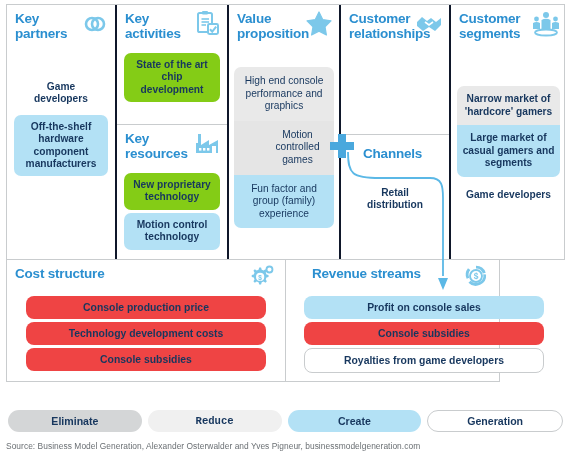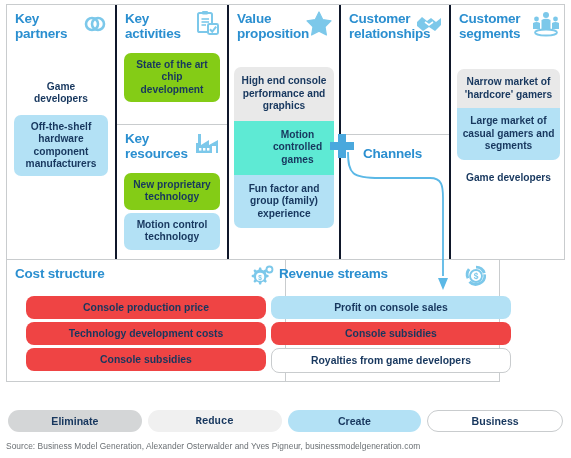--- a/index.html
+++ b/index.html
@@ -114,45 +114,45 @@
   .chip.gray      { background: #84cc16; }
   .chip.blue      { background: #b3e1f5; }
   .chip.plain     { background: transparent; }
   .chip-pad-top-lg { margin-top: 30px; }
   .chip-pad-top-md { margin-top: 16px; }
   .chip-pad-top-sm { margin-top: 8px; }
 
   
   .vp-stack { padding: 0 5px; margin-top: 22px; }
   .vp-block {
-    font-size: 10.2px; font-weight: bold; color: #17375e;
+    font-size: 10.2px; font-weight: normal; color: #17375e;
     line-height: 12.6px; text-align: center; padding: 8px 5px;
   }
   .vp-block.gray { background: #e9e9e9; border-radius: 7px 7px 0 0; }
-  .vp-block.blue { background: #5eead4; padding-left: 32px; }
+  .vp-block.blue { background: #e5e5e5; padding-left: 32px; }
   .vp-block.blue-last { background: #b3e1f5; border-radius: 0 0 7px 7px; }
 
   
-  .cs-stack { padding: 0 6px; margin-top: 24px; }
+  .cs-stack { padding: 0 6px; margin-top: 41px; }
   .cs-block {
     font-size: 10.2px; font-weight: bold; color: #17375e;
     line-height: 12.6px; text-align: center; padding: 7px 5px;
   }
   .cs-block.gray { background: #e9e9e9; border-radius: 7px 7px 0 0; }
   .cs-block.blue { background: #b3e1f5; border-radius: 0 0 7px 7px; }
   .cs-block.plain { background: transparent; padding-top: 12px; }
 
   
   .bottom-half {
     position: absolute;
     top: 0; bottom: 0;
     padding: 0;
   }
   .bh-left  { left: 0; width: 279px; border-right: 1px solid #c9ccce; }
-  .bh-right { left: 264px; right: 0; }
+  .bh-right { left: 297px; right: 0; }
   .bottom-hdr {
     position: relative;
     padding: 6px 8px 0 8px;
     height: 30px;
   }
   .bottom-hdr .hdr-title { max-width: none; font-size: 13.5px; }
   .bottom-hdr .hdr-icon { top: 2px; right: 8px; width: 30px; height: 28px; }
 
   .bottom-chips {
     margin: 6px auto 0 auto;
@@ -316,20 +316,23 @@
           <div class="inline-icon">
             <svg viewBox="0 0 30 20">
               <rect x="1" y="4" width="16" height="9" rx="1" fill="#7cc8ea"></rect>
               <path d="M17 7 L23 7 L26 10.5 L26 13 L17 13 Z" fill="#7cc8ea"></path>
               <rect x="25" y="3" width="4" height="4" fill="#7cc8ea"></rect>
               <circle cx="7" cy="15" r="2.4" fill="#7cc8ea"></circle>
               <circle cx="21" cy="15" r="2.4" fill="#7cc8ea"></circle>
             </svg>
           </div>
         </div>
+        <div class="chips chip-pad-top-md">
+          <div class="chip plain">Retail distribution</div>
+        </div>
       </div>
     </div>
 
     <div class="col col-segments last">
       <div class="hdr">
         <div class="hdr-title wide"><span>Customer</span><br><span>segments</span></div>
         <div class="hdr-icon">
           <svg viewBox="0 0 30 30">
             <g fill="#7cc8ea">
               <circle cx="15" cy="6" r="3"></circle>
@@ -404,18 +407,18 @@
     <svg width="130" height="150" viewBox="0 0 130 150">
       <path d="M18 4 C 18 26, 22 30, 50 30 L 100 30 C 112 30, 113 38, 113 50 L 113 128" fill="none" stroke="#5bb8e6" stroke-width="1.8"></path>
       <path d="M113 142 l-5 -12 h10 Z" fill="#5bb8e6"></path>
     </svg>
   </div>
 
   <div class="legend">
     <div class="legend-item lg-eliminate">Eliminate</div>
     <div class="legend-item lg-reduce">Reduce</div>
     <div class="legend-item lg-create">Create</div>
-    <div class="legend-item lg-unchanged">Business</div>
+    <div class="legend-item lg-unchanged">Generation</div>
   </div>
 
   <div class="source">Source: Business Model Generation, Alexander Osterwalder and Yves Pigneur, businessmodelgeneration.com</div>
 
 </div>
 
 </body></html>

